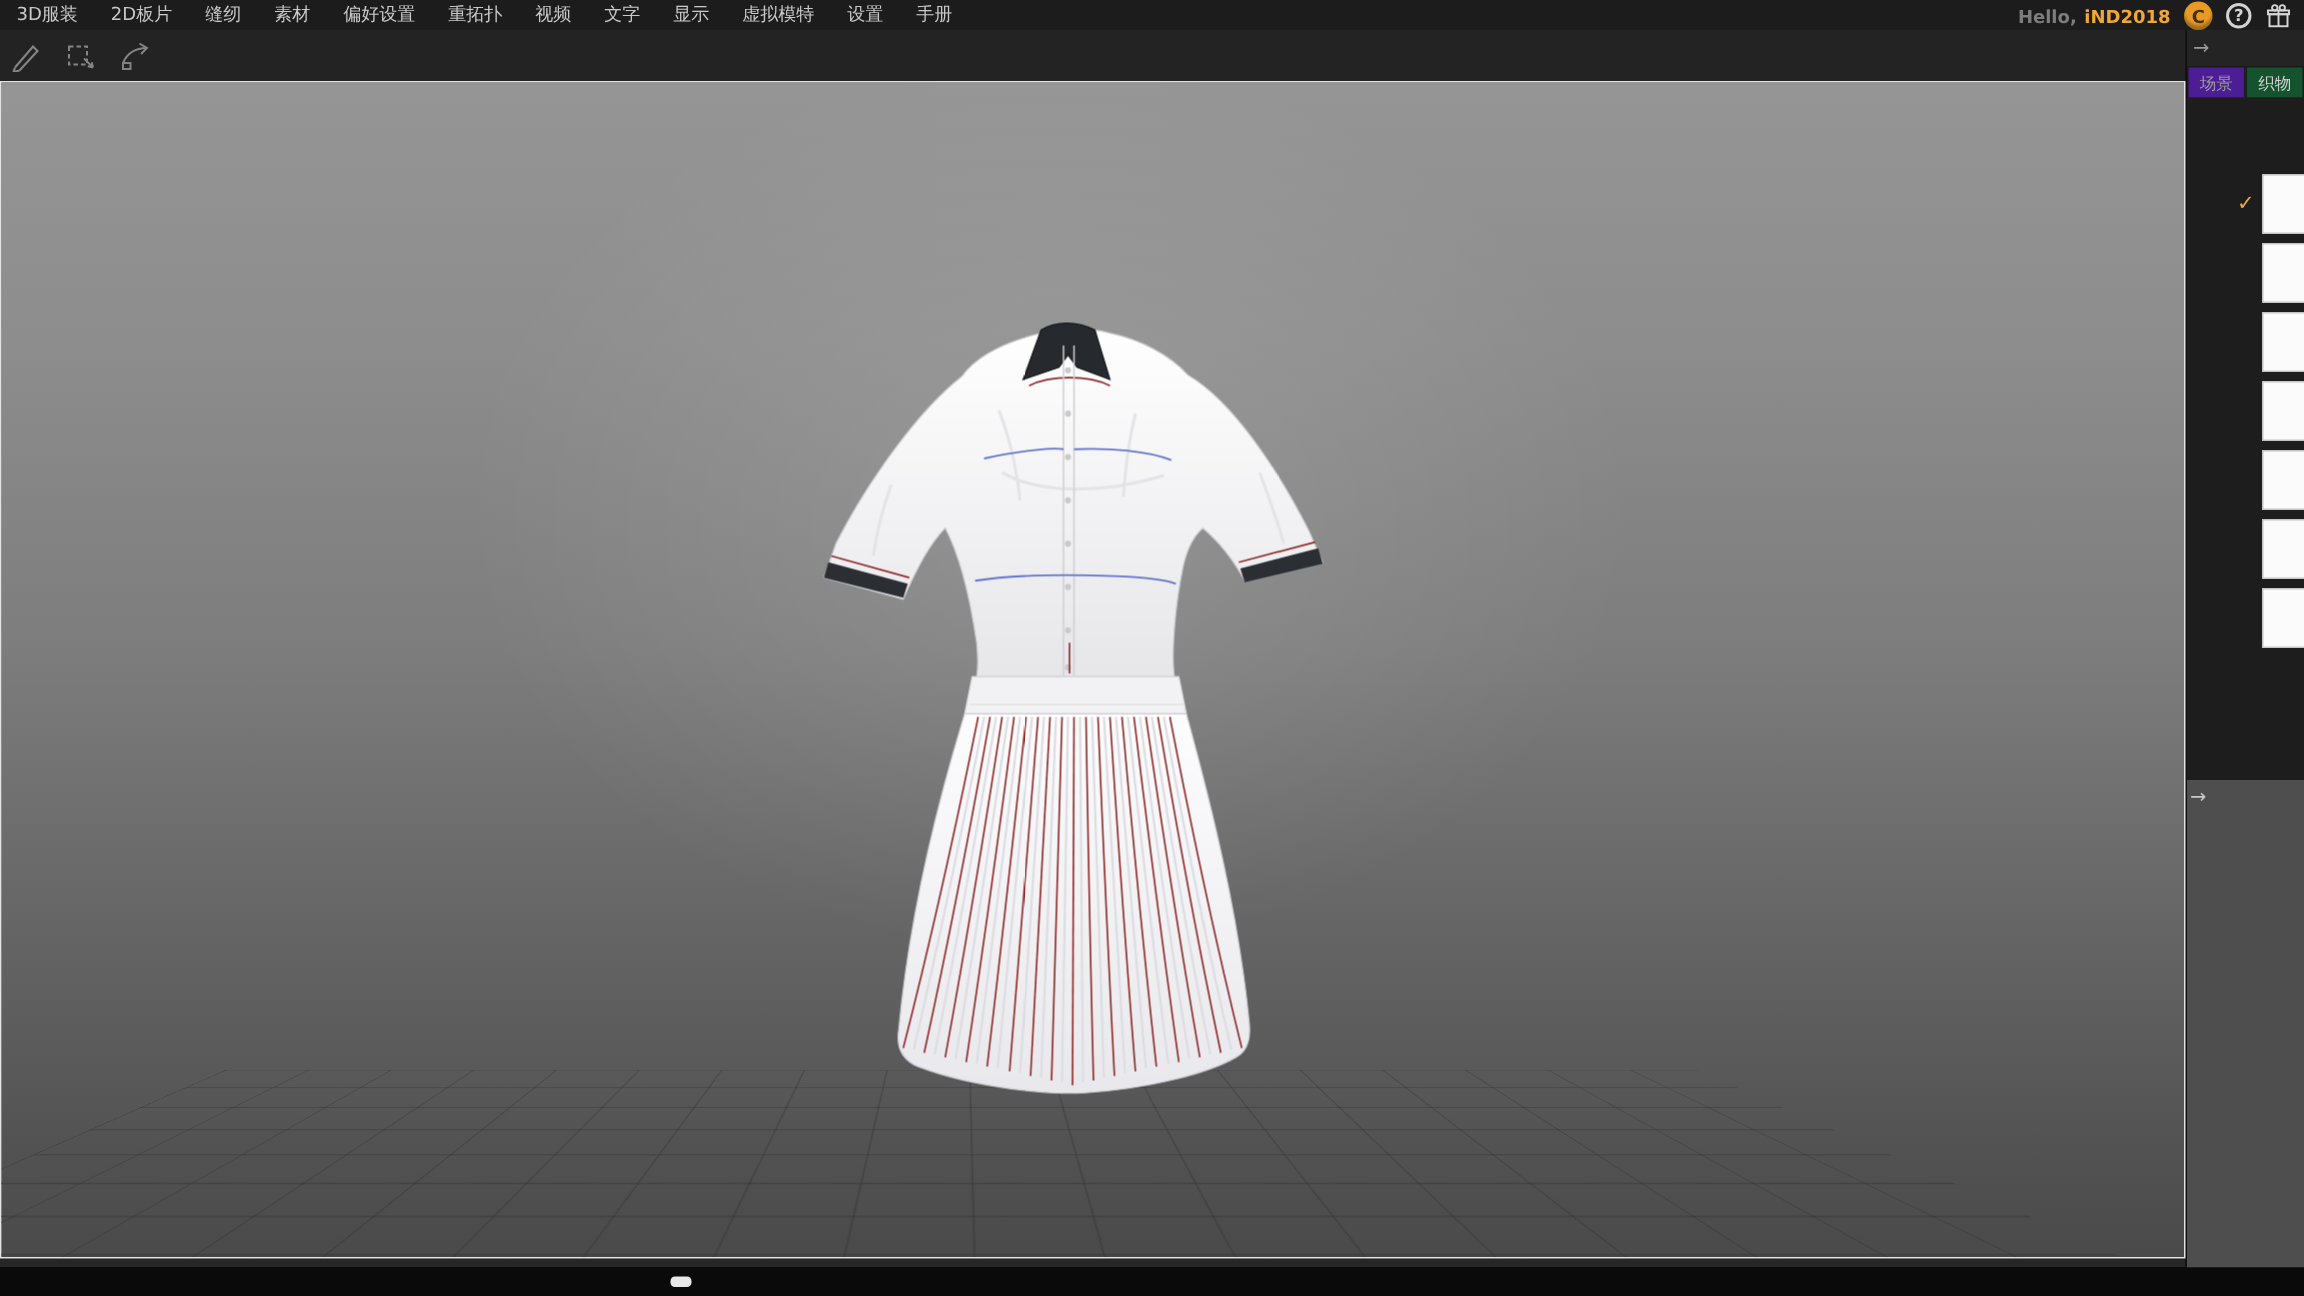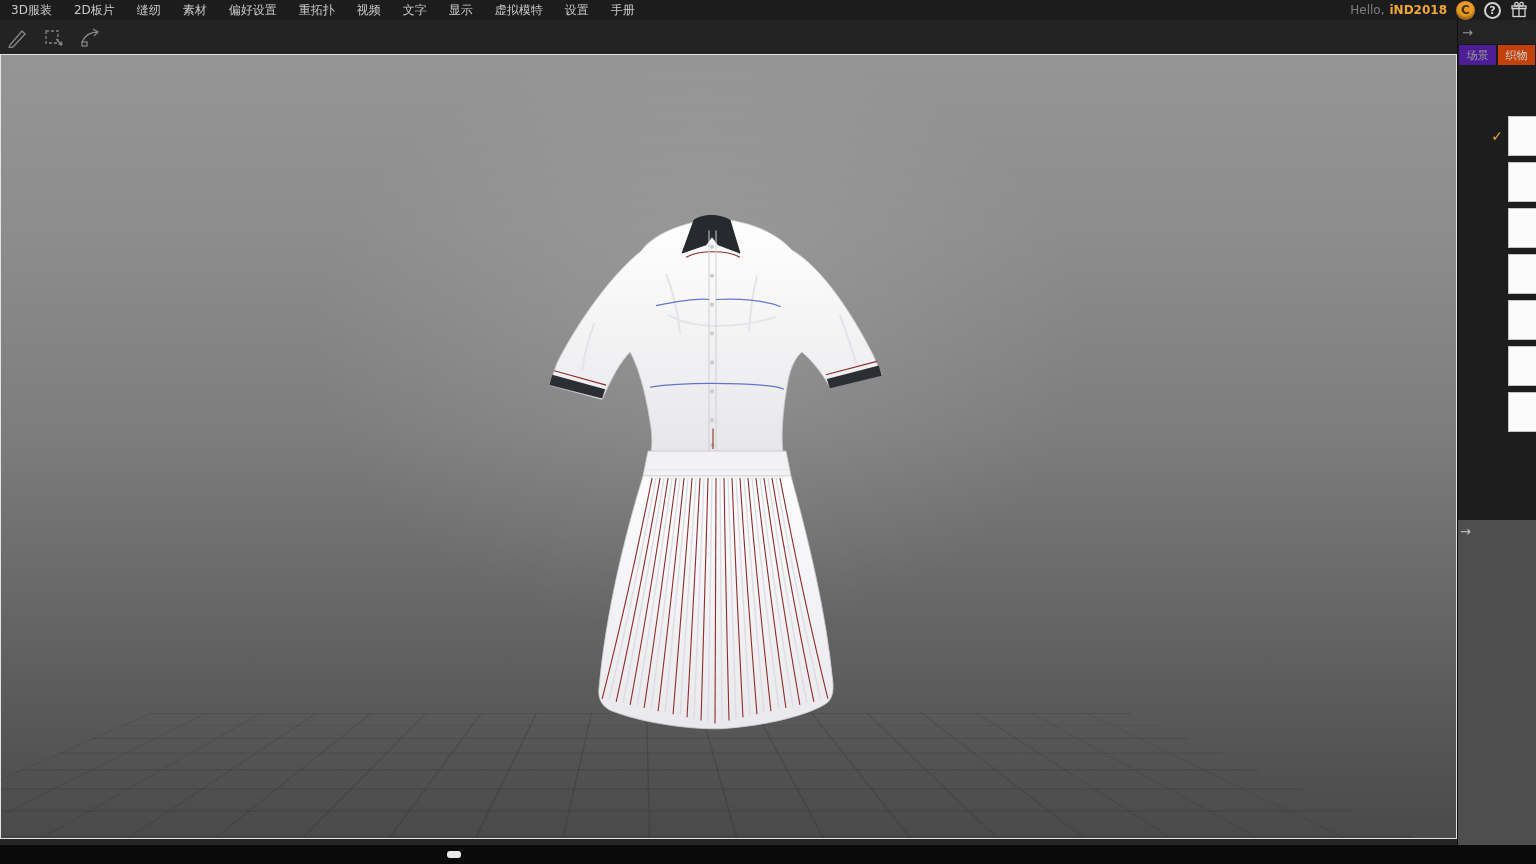--- a/index.html
+++ b/index.html
@@ -1,25 +1,25 @@
 <!DOCTYPE html>
 <html style="--accent-orange: #f2a735; --stitch-red: #8e2b2b; --seam-blue: #6474cc;"><head>
 <meta charset="utf-8">
 <style>
   * { margin:0; padding:0; box-sizing:border-box; }
   html,body { width:1536px; height:864px; overflow:hidden; background:#000;
               font-family:"DejaVu Sans","Liberation Sans",sans-serif; }
   #app { width:1536px; height:864px; display:flex; flex-direction:column; }
 
   
-  .menubar { height:20px; background:#1c1c1c; display:flex; align-items:center; padding:0 8px 0 0; flex:none; }
+  .menubar { height:20px; background:#1c1c1c; display:flex; align-items:flex-end; padding:0 8px 0 0; flex:none; }
   .menu-items { display:flex; align-items:center; }
   .menu-item { font-size:12px; color:#c9c9c9; padding:2px 11px; white-space:nowrap; cursor:default; }
   .menubar-right { margin-left:auto; display:flex; align-items:center; gap:9px; }
-  .greeting { color:#7d7d7d; font-size:12px; }
+  .greeting { color:#7d7d7d; font-size:12px;font-weight:bold; }
   .username { color:var(--accent-orange,#f2a735); font-size:12px; font-weight:bold; margin-left:-4px; }
   .coin-icon { width:19px; height:19px; border-radius:50%; background:#e79a26; color:#4c3000;
                font-weight:bold; font-size:12px; display:flex; align-items:center; justify-content:center;
                box-shadow:inset 0 -3px 2px rgba(0,0,0,.3); }
   .help-icon { width:17px; height:17px; border-radius:50%; border:2px solid #d2d2d2; color:#d2d2d2;
                font-size:11px; font-weight:bold; display:flex; align-items:center; justify-content:center; }
   .gift-icon { width:18px; height:18px; display:flex; align-items:center; justify-content:center; }
 
   
   .main-row { flex:1; display:flex; min-height:0; }
@@ -49,21 +49,21 @@
   .viewport-strip { height:6px; background:#262626; flex:none; }
 
   
   .right-panel { flex:1; background:#242424; border-left:1px solid #101010; display:flex; flex-direction:column; min-width:0; }
   .panel-header { height:24px; display:flex; align-items:center; padding-left:2px; flex:none; }
   .panel-arrow { color:#9a9a9a; font-size:13px; line-height:13px; padding:0 2px; cursor:pointer; }
   .panel-tabs { display:flex; height:21px; flex:none; }
   .panel-tab { flex:1; display:flex; align-items:center; justify-content:center; font-size:11px;
                color:#9a9a9a; background:#4c1d95; border:1px solid #1a1a1a; border-bottom:none;
                white-space:nowrap; overflow:hidden; cursor:pointer; }
-  .panel-tab.active { background:#c2410c; color:#d2d2d2; }
+  .panel-tab.active { background:#14532d; color:#d2d2d2; }
   .swatch-list { height:455px; background:#1d1d1d; padding-top:48px; flex:none; overflow:hidden; }
   .swatch-row { height:46px; display:flex; align-items:center; justify-content:flex-end; }
   .swatch-check { color:var(--accent-orange,#f2a735); font-weight:bold; font-size:14px; margin-right:5px; }
   .swatch-thumb { width:40px; height:40px; background:#fbfbfb; border:1px solid #c4c4c4; margin-right:-12px; flex:none; }
   .panel-lower { flex:1; background:#4e4e4e; }
   .panel-lower .panel-arrow { display:inline-block; padding:5px 0 0 2px; color:#c9c9c9; }
 
   
   .bottombar { height:19px; background:#0a0a0a; position:relative; flex:none; }
   .scroll-thumb { position:absolute; left:447px; top:6px; width:14px; height:7px; border-radius:3px; background:#e8e8e8; }

